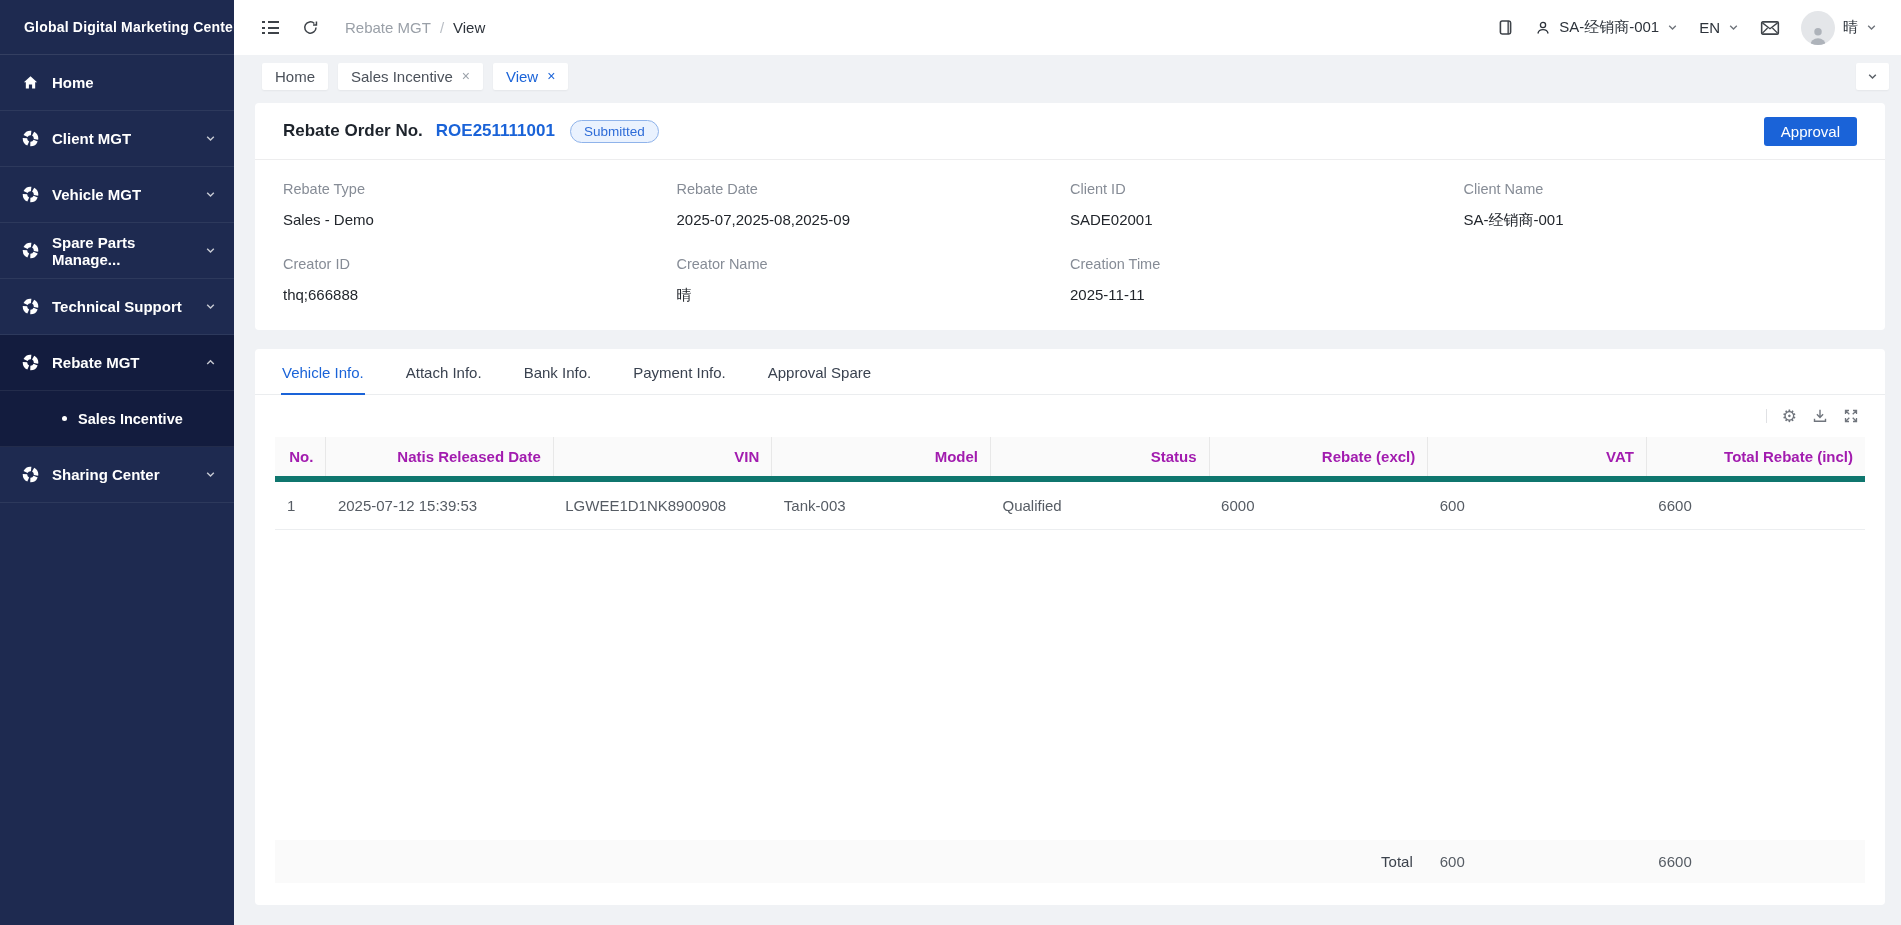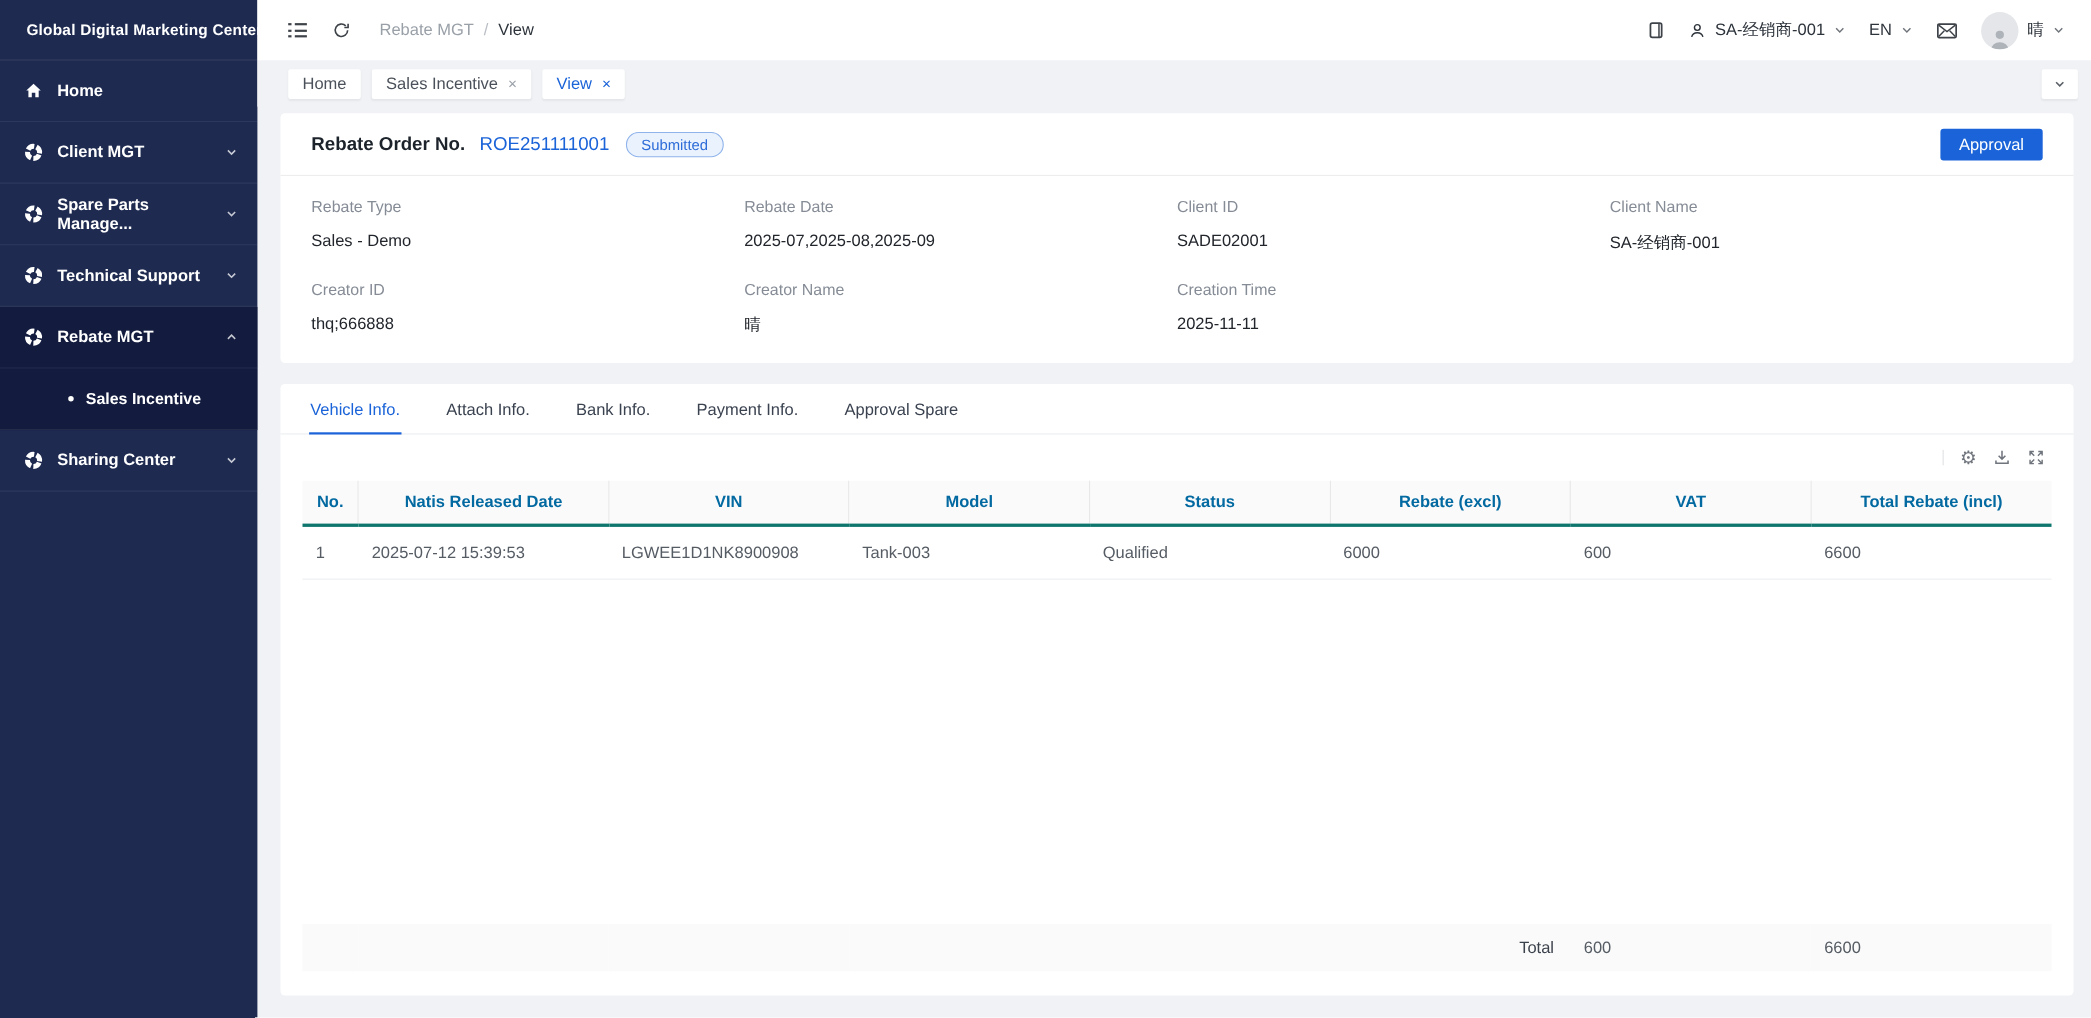--- a/index.html
+++ b/index.html
@@ -48,21 +48,21 @@
   .tabstrip .more { margin-left:auto; background:#fff; width:33px; height:27px; border-radius:2px;
           display:flex; align-items:center; justify-content:center; color:#5a6067; cursor:pointer;
           box-shadow:0 1px 2px rgba(0,0,0,.05); }
 
   
   .content { flex:1; overflow:hidden; }
   .card { background:#fff; border-radius:4px; }
   .order-card { margin:6px 16px 0 21px; height:227px; }
   .oc-head { height:57px; display:flex; align-items:center; padding:0 28px; border-bottom:1px solid #ededee; }
   .oc-title { font-size:17px; font-weight:bold; color:#1d232b; }
-  .oc-number { font-size:17px; font-weight:normal; color:#1a63d8; margin-left:13px; cursor:pointer; }
+  .oc-number { font-size:17px; font-weight:bold; color:#1a63d8; margin-left:13px; cursor:pointer; }
   .badge { margin-left:15px; font-size:13.5px; color:#2e6cd8; background:#eaf2fe; border:1px solid #8fb3ea;
            border-radius:12px; padding:3px 13px; }
   .oc-head .spacer { flex:1; }
   .approve-btn { background:#1a63d8; color:#fff; border:none; border-radius:3px; font-size:15px;
            padding:6px 17px; cursor:pointer; font-family:Liberation Sans, sans-serif; }
   .fields { display:grid; grid-template-columns:repeat(4,1fr); padding:21px 28px 0; }
   .field { margin-bottom:26px; }
   .field .flabel { font-size:14.5px; color:#868c96; margin-bottom:14px; }
   .field .fvalue { font-size:15px; color:#22262c; }
 
@@ -71,22 +71,22 @@
   .dtab { font-size:15px; color:#3a4250; padding:15px 1px 12px; margin-right:40px; cursor:pointer;
           border-bottom:2px solid transparent; margin-bottom:-1px; }
   .dtab.active { color:#1a63d8; border-bottom-color:#1a63d8; }
   .toolbar { height:42px; display:flex; align-items:center; justify-content:flex-end; gap:15px; padding-right:26px; color:#70757d; }
   .toolbar .tdivider { width:1px; height:14px; background:#e0e1e4; }
   .toolbar .ticon { display:flex; align-items:center; cursor:pointer; font-size:17px; line-height:1; }
 
   .tablewrap { margin:0 20px; }
   table { width:100%; border-collapse:collapse; table-layout:fixed; }
   col.c-no { width:3.2%; } col.c-natis { width:14.3%; } col.c-std { width:13.75%; }
-  thead th { background:#fafafa; text-align:center; font-size:15px; color:#0369a1; font-weight:bold;
-             padding:11px 12px; border-right:1px solid #e8e8e8; border-bottom:3px solid #0f766e; }
+  thead th { background:#fafafa; text-align:right; font-size:15px; color:#a21caf; font-weight:bold;
+             padding:11px 12px; border-right:1px solid #e8e8e8; border-bottom:6px solid #0f766e; }
   thead th:last-child { border-right:none; }
   tbody td { font-size:15px; color:#565c64; padding:15px 12px; border-bottom:1px solid #eceef0; background:#fff; }
   .fillspace { flex:1; }
   .totalwrap { margin:0 20px 22px; }
   .totalwrap td { background:#fafafa; border-bottom:none; padding:13px 12px; }
   .totalwrap .tlabel { text-align:right; color:#3c424c; padding-right:15px; }
 </style>
 </head>
 <body>
 
@@ -108,20 +108,31 @@
             <circle cx="8" cy="8" r="5.2" fill="none" stroke="currentColor" stroke-width="4.2" stroke-dasharray="6.1 2.07" transform="rotate(22 8 8)"></circle>
           </svg>
         <span>Client MGT</span>
         <span class="chev">
             <svg width="11" height="11" viewBox="0 0 10 10">
               <path d="M2 3.4 5 6.4 8 3.4" fill="none" stroke="currentColor" stroke-width="1.3"></path>
             </svg>
           </span>
       </div>
 
+      <div class="sitem">
+        <svg class="micon" viewBox="0 0 16 16">
+            <circle cx="8" cy="8" r="5.2" fill="none" stroke="currentColor" stroke-width="4.2" stroke-dasharray="6.1 2.07" transform="rotate(22 8 8)"></circle>
+          </svg>
+        <span>Vehicle MGT</span>
+        <span class="chev">
+            <svg width="11" height="11" viewBox="0 0 10 10">
+              <path d="M2 3.4 5 6.4 8 3.4" fill="none" stroke="currentColor" stroke-width="1.3"></path>
+            </svg>
+          </span>
+      </div>
 
       <div class="sitem">
         <svg class="micon" viewBox="0 0 16 16">
             <circle cx="8" cy="8" r="5.2" fill="none" stroke="currentColor" stroke-width="4.2" stroke-dasharray="6.1 2.07" transform="rotate(22 8 8)"></circle>
           </svg>
         <span>Spare Parts Manage...</span>
         <span class="chev">
             <svg width="11" height="11" viewBox="0 0 10 10">
               <path d="M2 3.4 5 6.4 8 3.4" fill="none" stroke="currentColor" stroke-width="1.3"></path>
             </svg>

